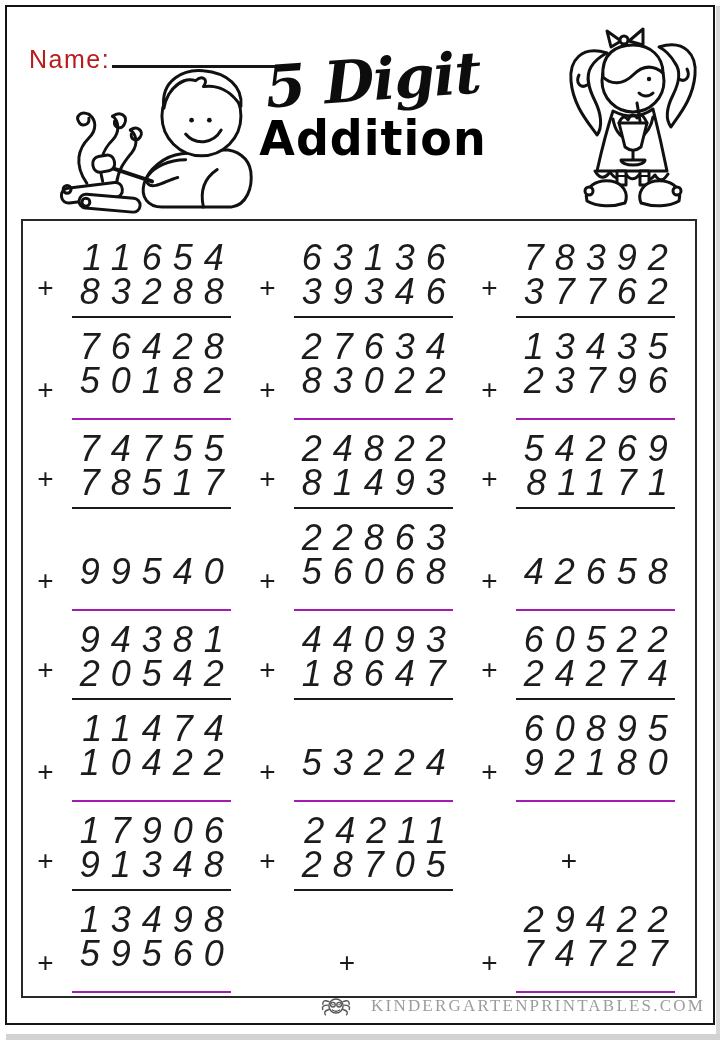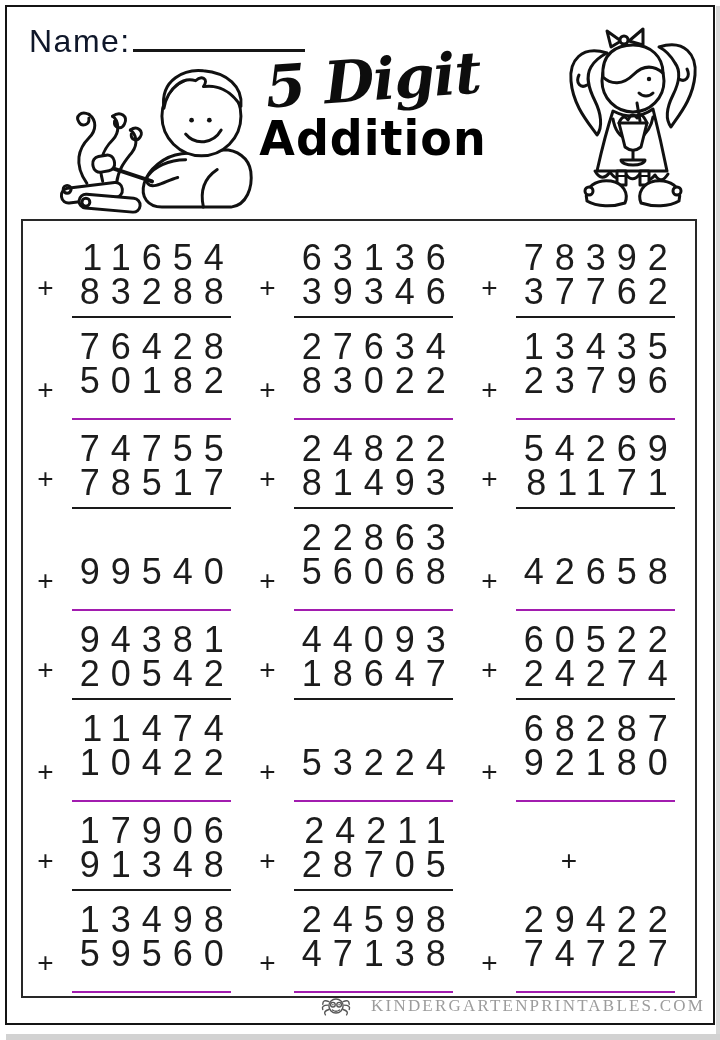--- a/index.html
+++ b/index.html
@@ -11,22 +11,22 @@
   }
   .edge-shadow-right { position:absolute; right:0; top:6px; width:4px; height:1034px; background:#d8d8d8; }
   .edge-shadow-bottom { position:absolute; left:6px; bottom:0; width:714px; height:6px; background:#d2d2d2; }
 
   .page {
     position:absolute; left:5px; top:5px; width:706px; height:1016px;
     border:2px solid #141414; background:#ffffff;
   }
 
   
-  .name-row { position:absolute; top:12px; left:22px; color:#0f172a;
-    font-size:32px; letter-spacing:1.5px; white-space:nowrap; }
+  .name-row { position:absolute; top:28px; left:22px; color:#b91c1c;
+    font-size:25px; letter-spacing:1.5px; white-space:nowrap; }
   .name-line { display:inline-block; width:172px; height:30px;
     border-bottom:3px solid #161616; margin-left:2px; }
 
   .boy-art  { position:absolute; left:46px; top:50px; width:208px; height:158px; }
   .girl-art { position:absolute; right:10px; top:16px; width:140px; height:192px; }
 
   .title-block { position:absolute; left:236px; top:44px; width:260px; text-align:center; }
   .title-script {
     display:block; font-family:"DejaVu Serif", serif; font-style:italic; font-weight:bold;
     font-size:58px; line-height:1.0; color:#0d0d0d; transform:rotate(-4deg);
@@ -45,21 +45,21 @@
   }
   .problems-grid {
     display:grid; grid-template-columns:repeat(3, 1fr);
     padding:20px 6px 0 0; row-gap:12px;
   }
   .problem { display:flex; align-items:flex-end; justify-self:center; }
   .op {
     font-size:28px; color:#1a1a1a; margin-right:18px; padding-bottom:16px;
     line-height:1;
   }
-  .nums { padding:0 4px 7px 8px; border-bottom:2px solid #1a1a1a; }
+  .nums { padding:0 4px 7px 8px; border-bottom:2px solid #1a1a1a;font-style:italic; }
   .problem.gray .nums { border-bottom:2px solid #a21caf; padding-bottom:20px; }
   .num {
     display:block; text-align:right; color:#1c1c1c;
     font-size:36px; line-height:34px; letter-spacing:11px; margin-right:-8px;
     font-family:"Liberation Sans", sans-serif;
   }
 
   
   .footer {
     position:absolute; right:8px; bottom:4px;
@@ -272,21 +272,21 @@
   </div>
         <div class="problem gray">
     <span class="op">+</span>
     <span class="nums">
       <span class="num">53224</span>
     </span>
   </div>
         <div class="problem gray">
     <span class="op">+</span>
     <span class="nums">
-      <span class="num">68287</span>
+      <span class="num">60895</span>
       <span class="num">92180</span>
     </span>
   </div>
         <div class="problem">
     <span class="op">+</span>
     <span class="nums">
       <span class="num">17906</span>
       <span class="num">91348</span>
     </span>
   </div>
@@ -302,24 +302,20 @@
   </div>
         <div class="problem gray">
     <span class="op">+</span>
     <span class="nums">
       <span class="num">13498</span>
       <span class="num">59560</span>
     </span>
   </div>
         <div class="problem gray">
     <span class="op">+</span>
-    <span class="nums">
-      <span class="num">24598</span>
-      <span class="num">47138</span>
-    </span>
   </div>
         <div class="problem gray">
     <span class="op">+</span>
     <span class="nums">
       <span class="num">29422</span>
       <span class="num">74727</span>
     </span>
   </div>
       </div>
   </div>

